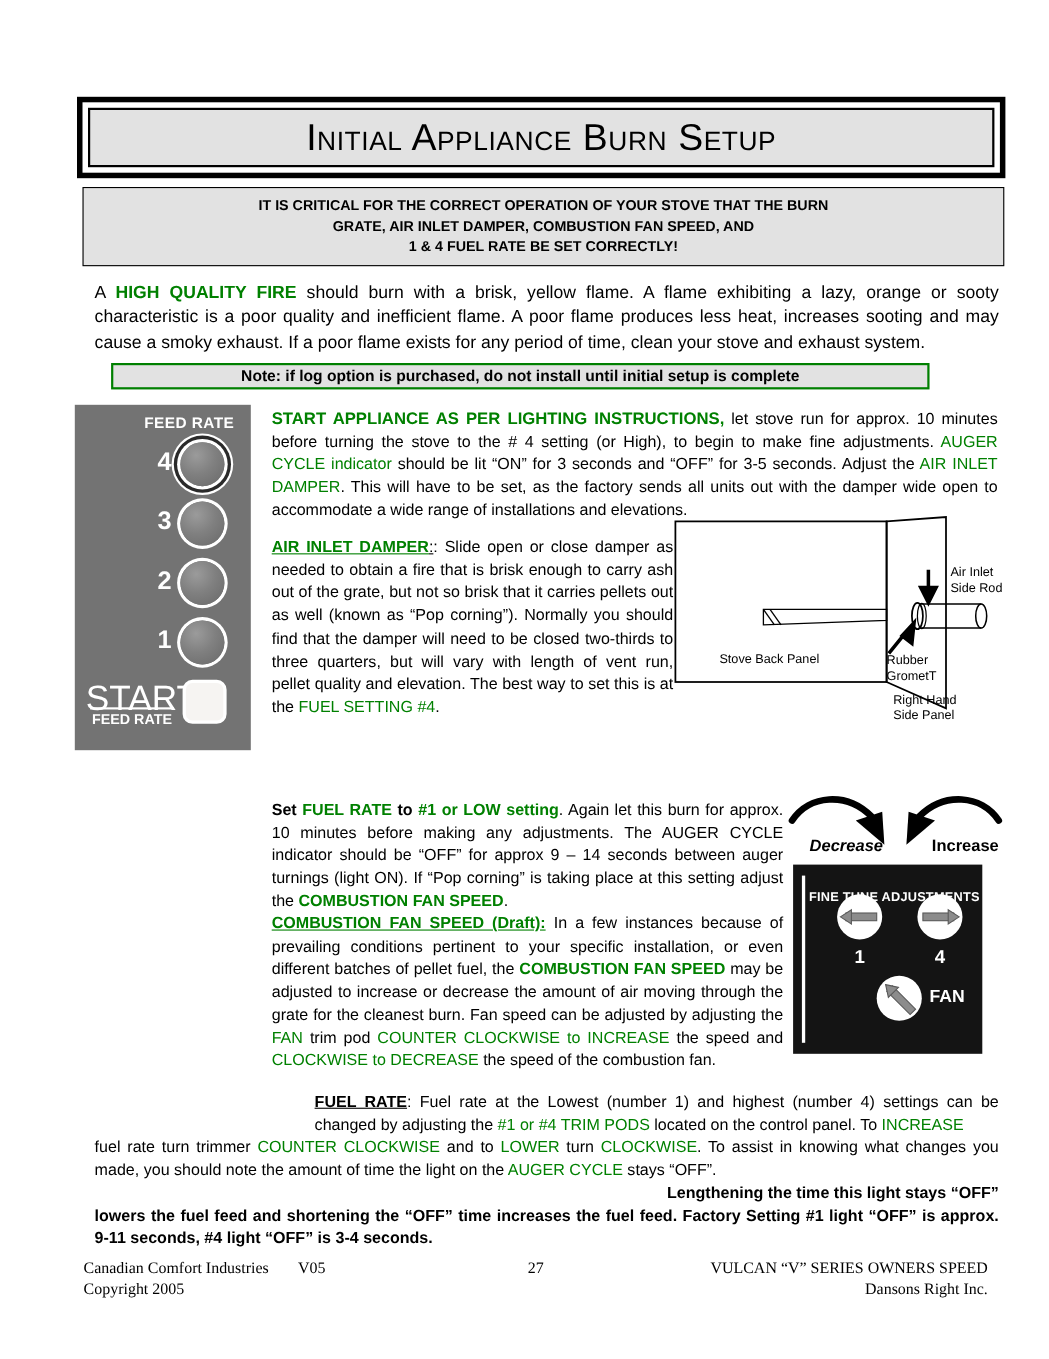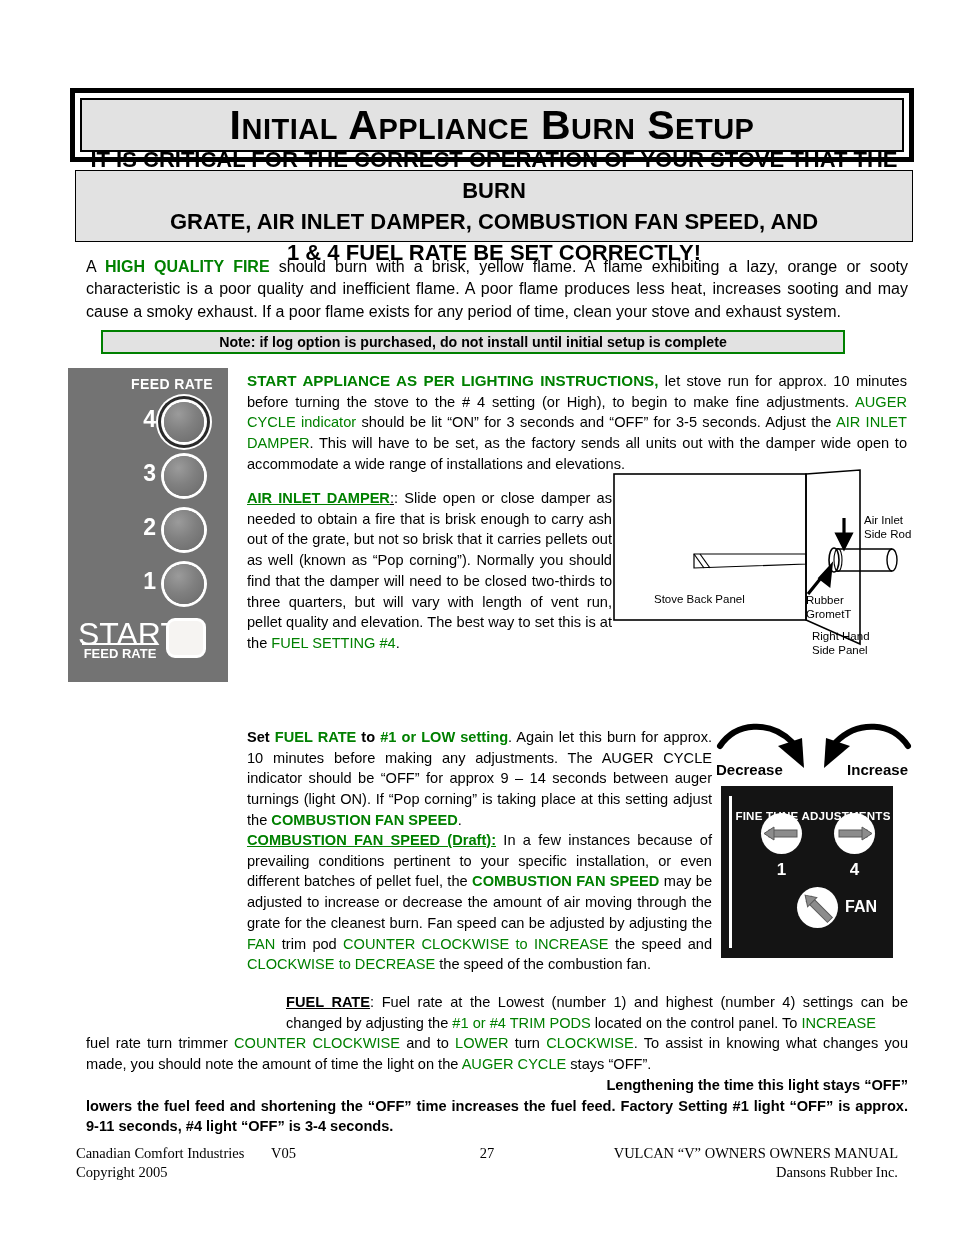--- a/index.html
+++ b/index.html
@@ -15,30 +15,30 @@
   .title-outer{
     position:absolute;left:70px;top:88px;width:844px;height:74px;
     border:5px solid #000;background:#fff;box-sizing:border-box;
   }
   .title-inner{
     position:absolute;left:5px;top:5px;right:5px;bottom:5px;
     border:2px solid #000;background:#e2e2e2;box-sizing:border-box;
     display:flex;align-items:center;justify-content:center;
   }
   .title-text{
-    font-weight:bold;font-size:41px;letter-spacing:.5px;
+    font-weight:normal;font-size:34px;letter-spacing:.5px;
     font-variant:small-caps;line-height:1;white-space:nowrap;
   }
 
   
   .critical{
     position:absolute;left:75px;top:170px;width:838px;height:72px;
     border:1px solid #000;background:#e2e2e2;box-sizing:border-box;
     display:flex;flex-direction:column;align-items:center;justify-content:center;
-    font-weight:bold;font-size:22px;line-height:1.42;text-align:center;
+    font-weight:bold;font-size:13px;line-height:1.42;text-align:center;
   }
 
   
   .intro{
     position:absolute;left:86px;top:256px;width:822px;
     font-size:16px;line-height:1.40;text-align:justify;
   }
   .green{color:#008000;}
   .gb{color:#008000;font-weight:bold;}
   .gbu{color:#008000;font-weight:bold;text-decoration:underline;}
@@ -104,21 +104,21 @@
   .diagram{position:absolute;left:612px;top:468px;width:300px;height:195px;}
   .diagram svg{display:block;}
 
   
   .arrows{position:absolute;left:716px;top:716px;width:196px;height:62px;}
   .arrow-labels{
     position:absolute;left:716px;top:761px;width:196px;height:18px;
     display:flex;justify-content:space-between;
     font-weight:bold;font-size:15px;
   }
-  .arrow-labels span:first-child{margin-left:0;}
+  .arrow-labels span:first-child{margin-left:20px;font-style:italic;}
   .arrow-labels span:last-child{margin-right:4px;}
 
   
   .ftpanel{
     position:absolute;left:721px;top:786px;width:172px;height:172px;background:#141414;
   }
   .ft-bar{position:absolute;left:8px;top:10px;width:3px;height:152px;background:#fff;}
   .ft-title{
     position:absolute;left:14px;top:7px;width:156px;text-align:center;
     color:#fff;font-weight:bold;font-size:11.6px;letter-spacing:.2px;margin-top:16px;
@@ -277,21 +277,21 @@
     <div class="pod-lab labfan">FAN</div>
   </div>
 
   <div class="tcol" id="p-fuelrate"><span class="ind"><span class="bold u">FUEL RATE</span><span>: Fuel rate at the Lowest (number 1) and highest (number 4) settings can be changed by adjusting the </span><span class="green">#1 or #4 TRIM PODS</span><span> located on the control panel.  To </span><span class="green">INCREASE</span></span><span> fuel rate turn trimmer </span><span class="green">COUNTER CLOCKWISE</span><span> and to </span><span class="green">LOWER</span><span> turn </span><span class="green">CLOCKWISE</span><span>. To assist in knowing what changes you made, you should note the amount of time the light on the </span><span class="green">AUGER CYCLE</span><span> stays “OFF”.</span><span class="ind2">Lengthening the time this light stays “OFF”</span><span class="bold"> lowers the fuel feed and shortening the “OFF” time increases the fuel feed</span><span class="bold">. Factory Setting #1 light “OFF” is approx. 9-11 seconds, #4 light “OFF” is 3-4 seconds.</span></div>
 
   <div class="footer">
     <div class="f-row">
       <span class="f-left">Canadian Comfort Industries</span>
       <span class="f-v">V05</span>
       <span class="f-page">27</span>
-      <span class="f-right">VULCAN “V” OWNERS OWNERS MANUAL</span>
+      <span class="f-right">VULCAN “V” SERIES OWNERS SPEED</span>
     </div>
     <div class="f-row">
       <span class="f-left">Copyright 2005</span>
-      <span class="f-right">Dansons Rubber Inc.</span>
+      <span class="f-right">Dansons Right Inc.</span>
     </div>
   </div>
 
 </div>
 
 </body></html>

